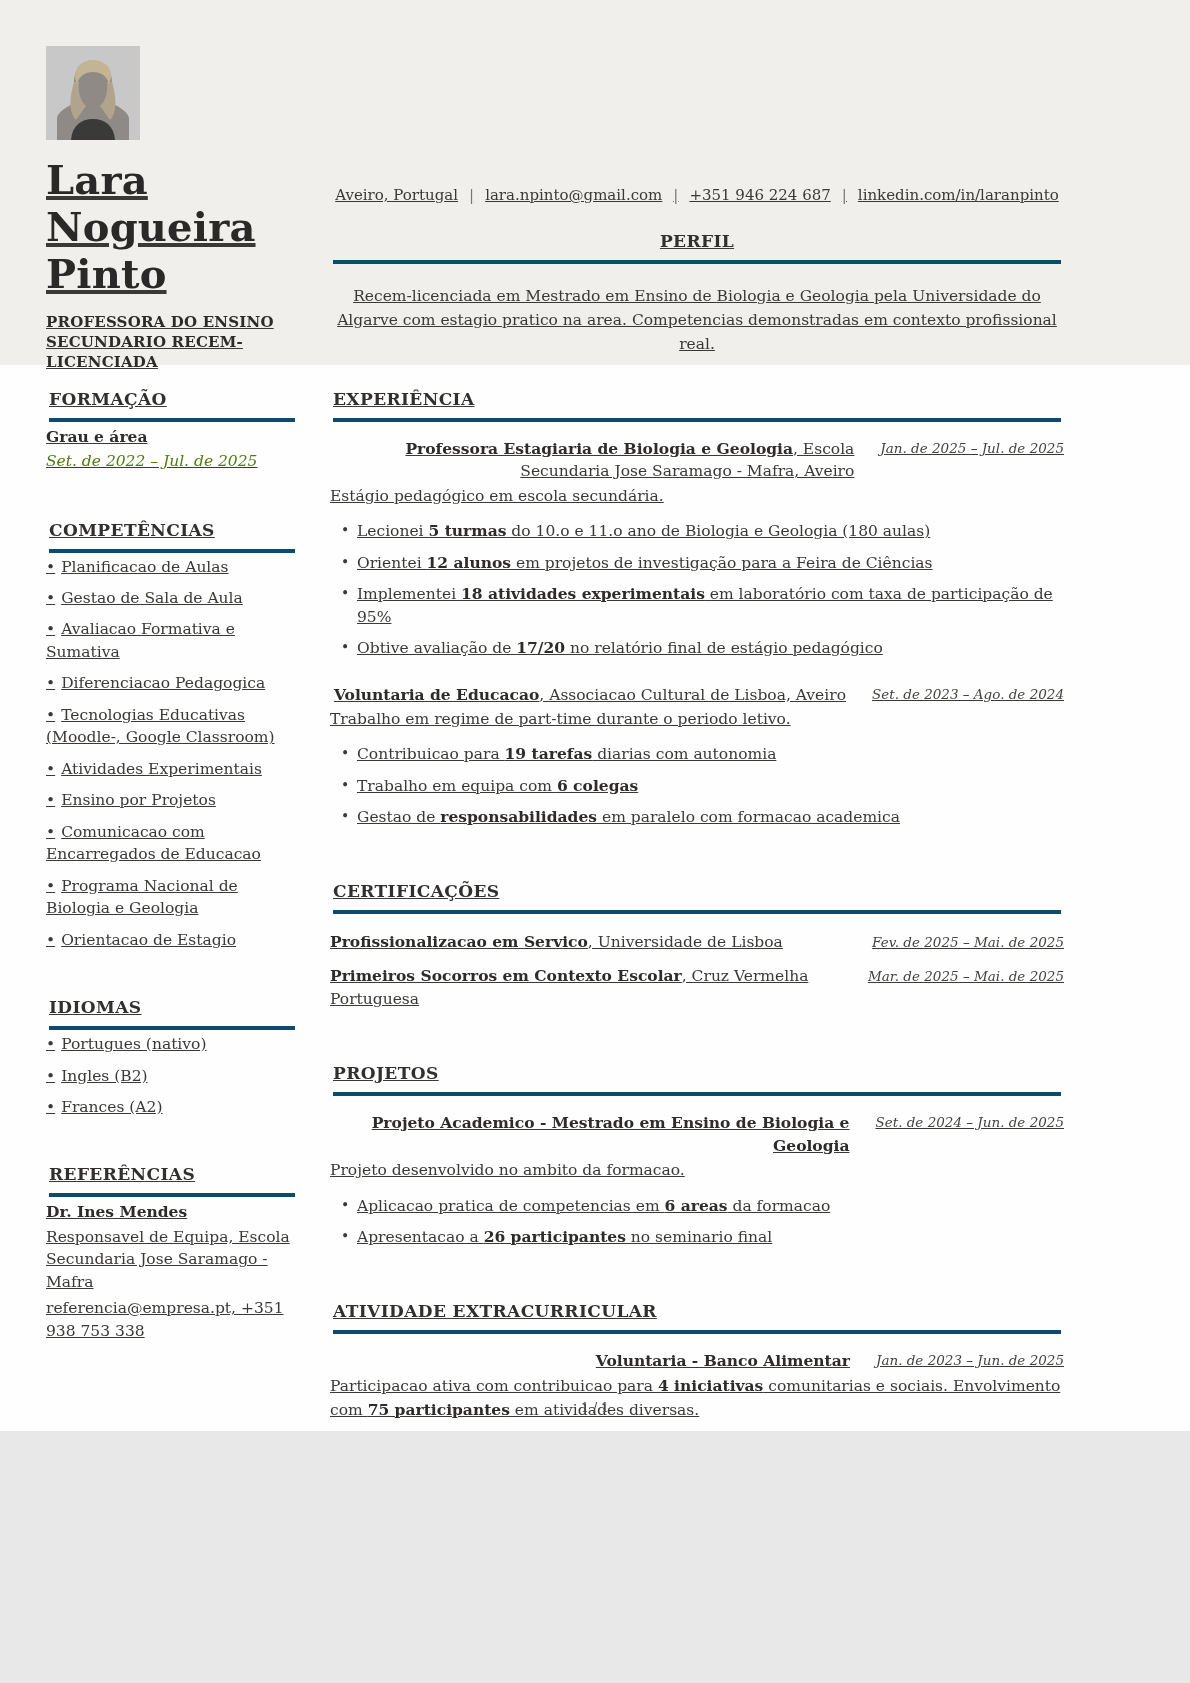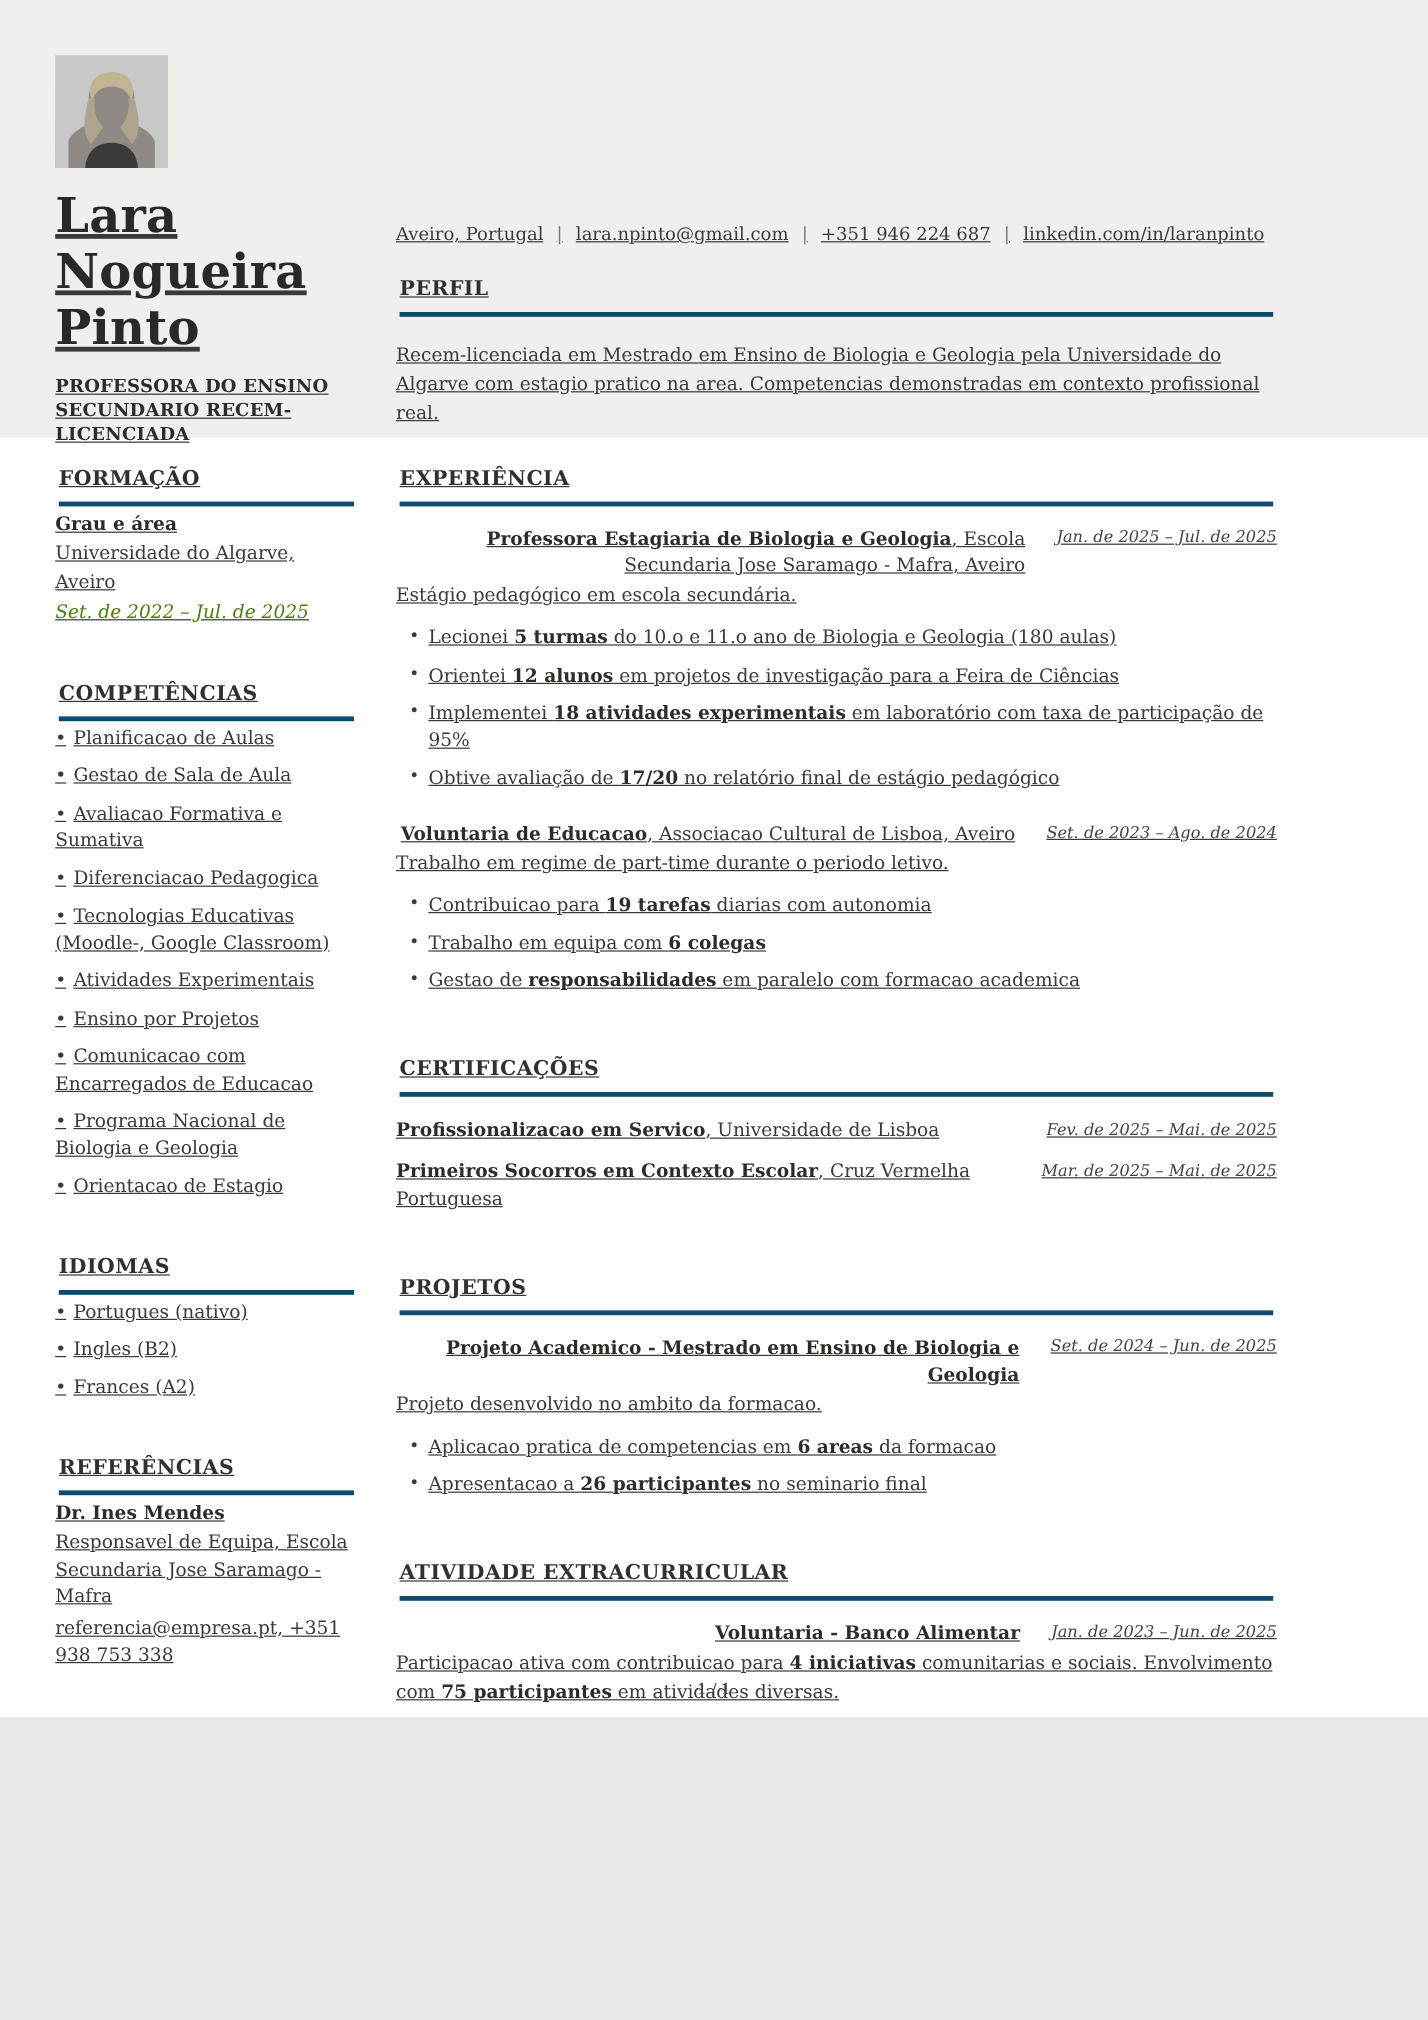--- a/index.html
+++ b/index.html
@@ -37,21 +37,21 @@
     letter-spacing:0.2px;
   }
   .headline {
     margin-top:14px;
     width:250px;
     font-size:15px; line-height:1.35;
     font-weight:700;
     color:#2e2c29;
     letter-spacing:0.2px;
   }
-  .header-right { flex:1; padding-left:16px; }
+  .header-right { flex:1; padding-left:16px;text-align:center; }
   .contact-line {
     margin-top:140px;
     font-size:15px;
     color:#3b3936;
     white-space:nowrap;
   }
   .contact-sep { color:#77756f; padding:0 11px; }
   
   .sec-heading {
     font-size:17px; font-weight:700;
@@ -153,21 +153,20 @@
   </div>
 
   <div class="main">
 
     <div class="left-col">
 
       <div class="left-section">
         <h2 class="sec-heading">FORMAÇÃO</h2>
         <div class="left-body">
           <div class="degree-name">Grau e área</div>
-          <div class="degree-inst">Universidade do Algarve, Aveiro</div>
           <div class="degree-dates">Set. de 2022 – Jul. de 2025</div>
         </div>
       </div>
 
       <div class="left-section">
         <h2 class="sec-heading">COMPETÊNCIAS</h2>
         <div class="left-body plain-list" id="competencias-list">
             <div class="plain-item"><span class="dot">•</span><span>Planificacao de Aulas</span></div>
             <div class="plain-item"><span class="dot">•</span><span>Gestao de Sala de Aula</span></div>
             <div class="plain-item"><span class="dot">•</span><span>Avaliacao Formativa e Sumativa</span></div>

